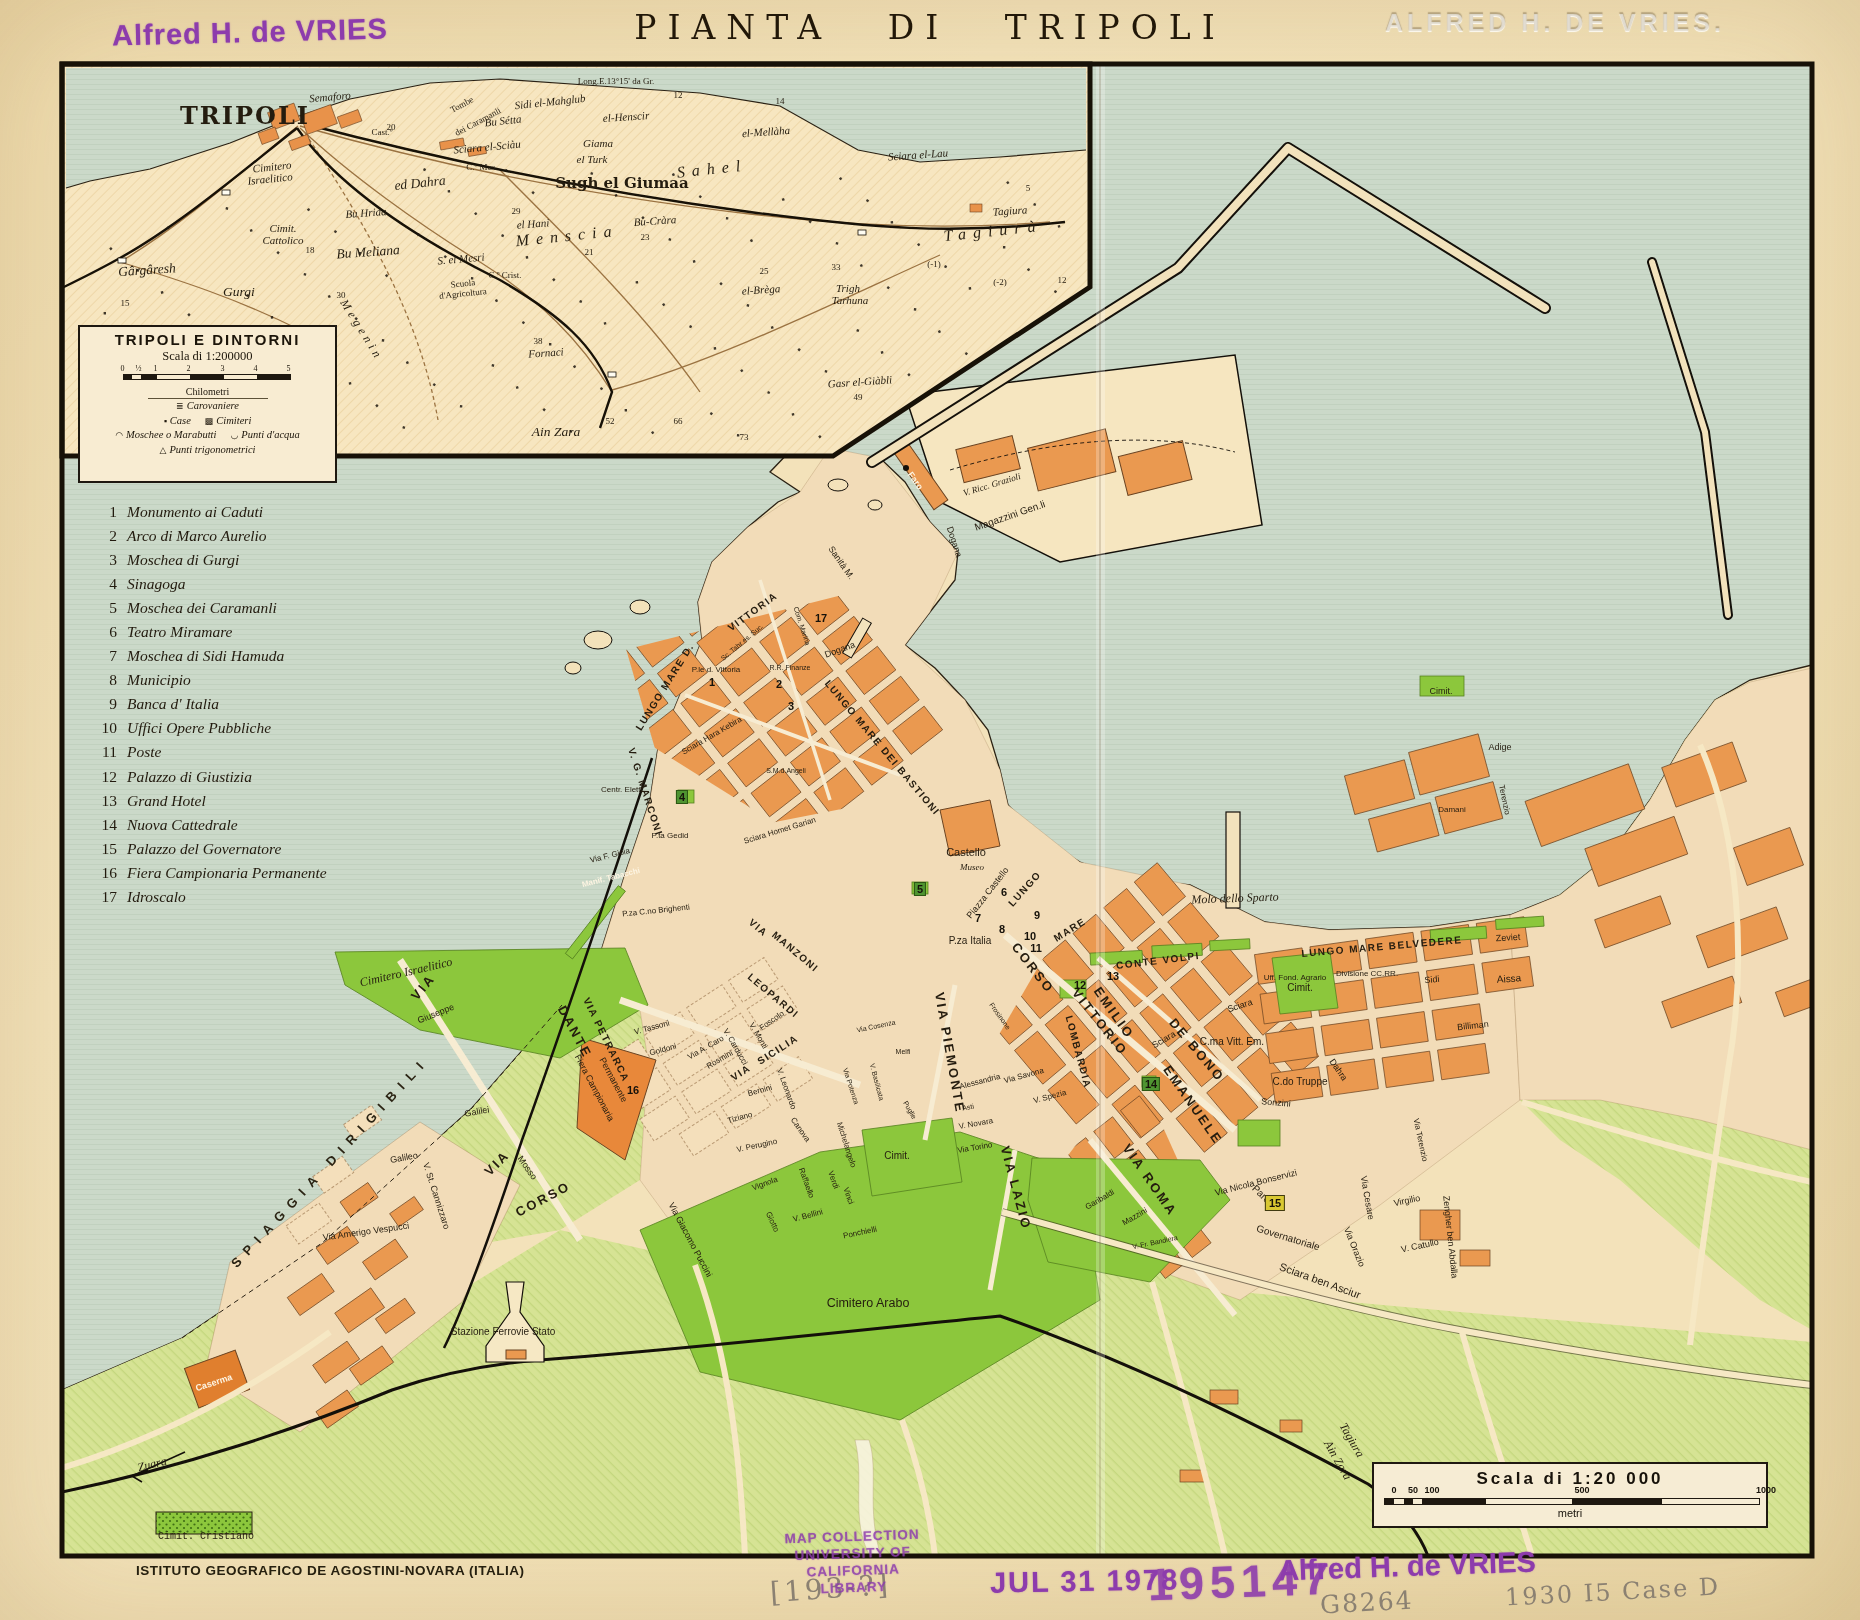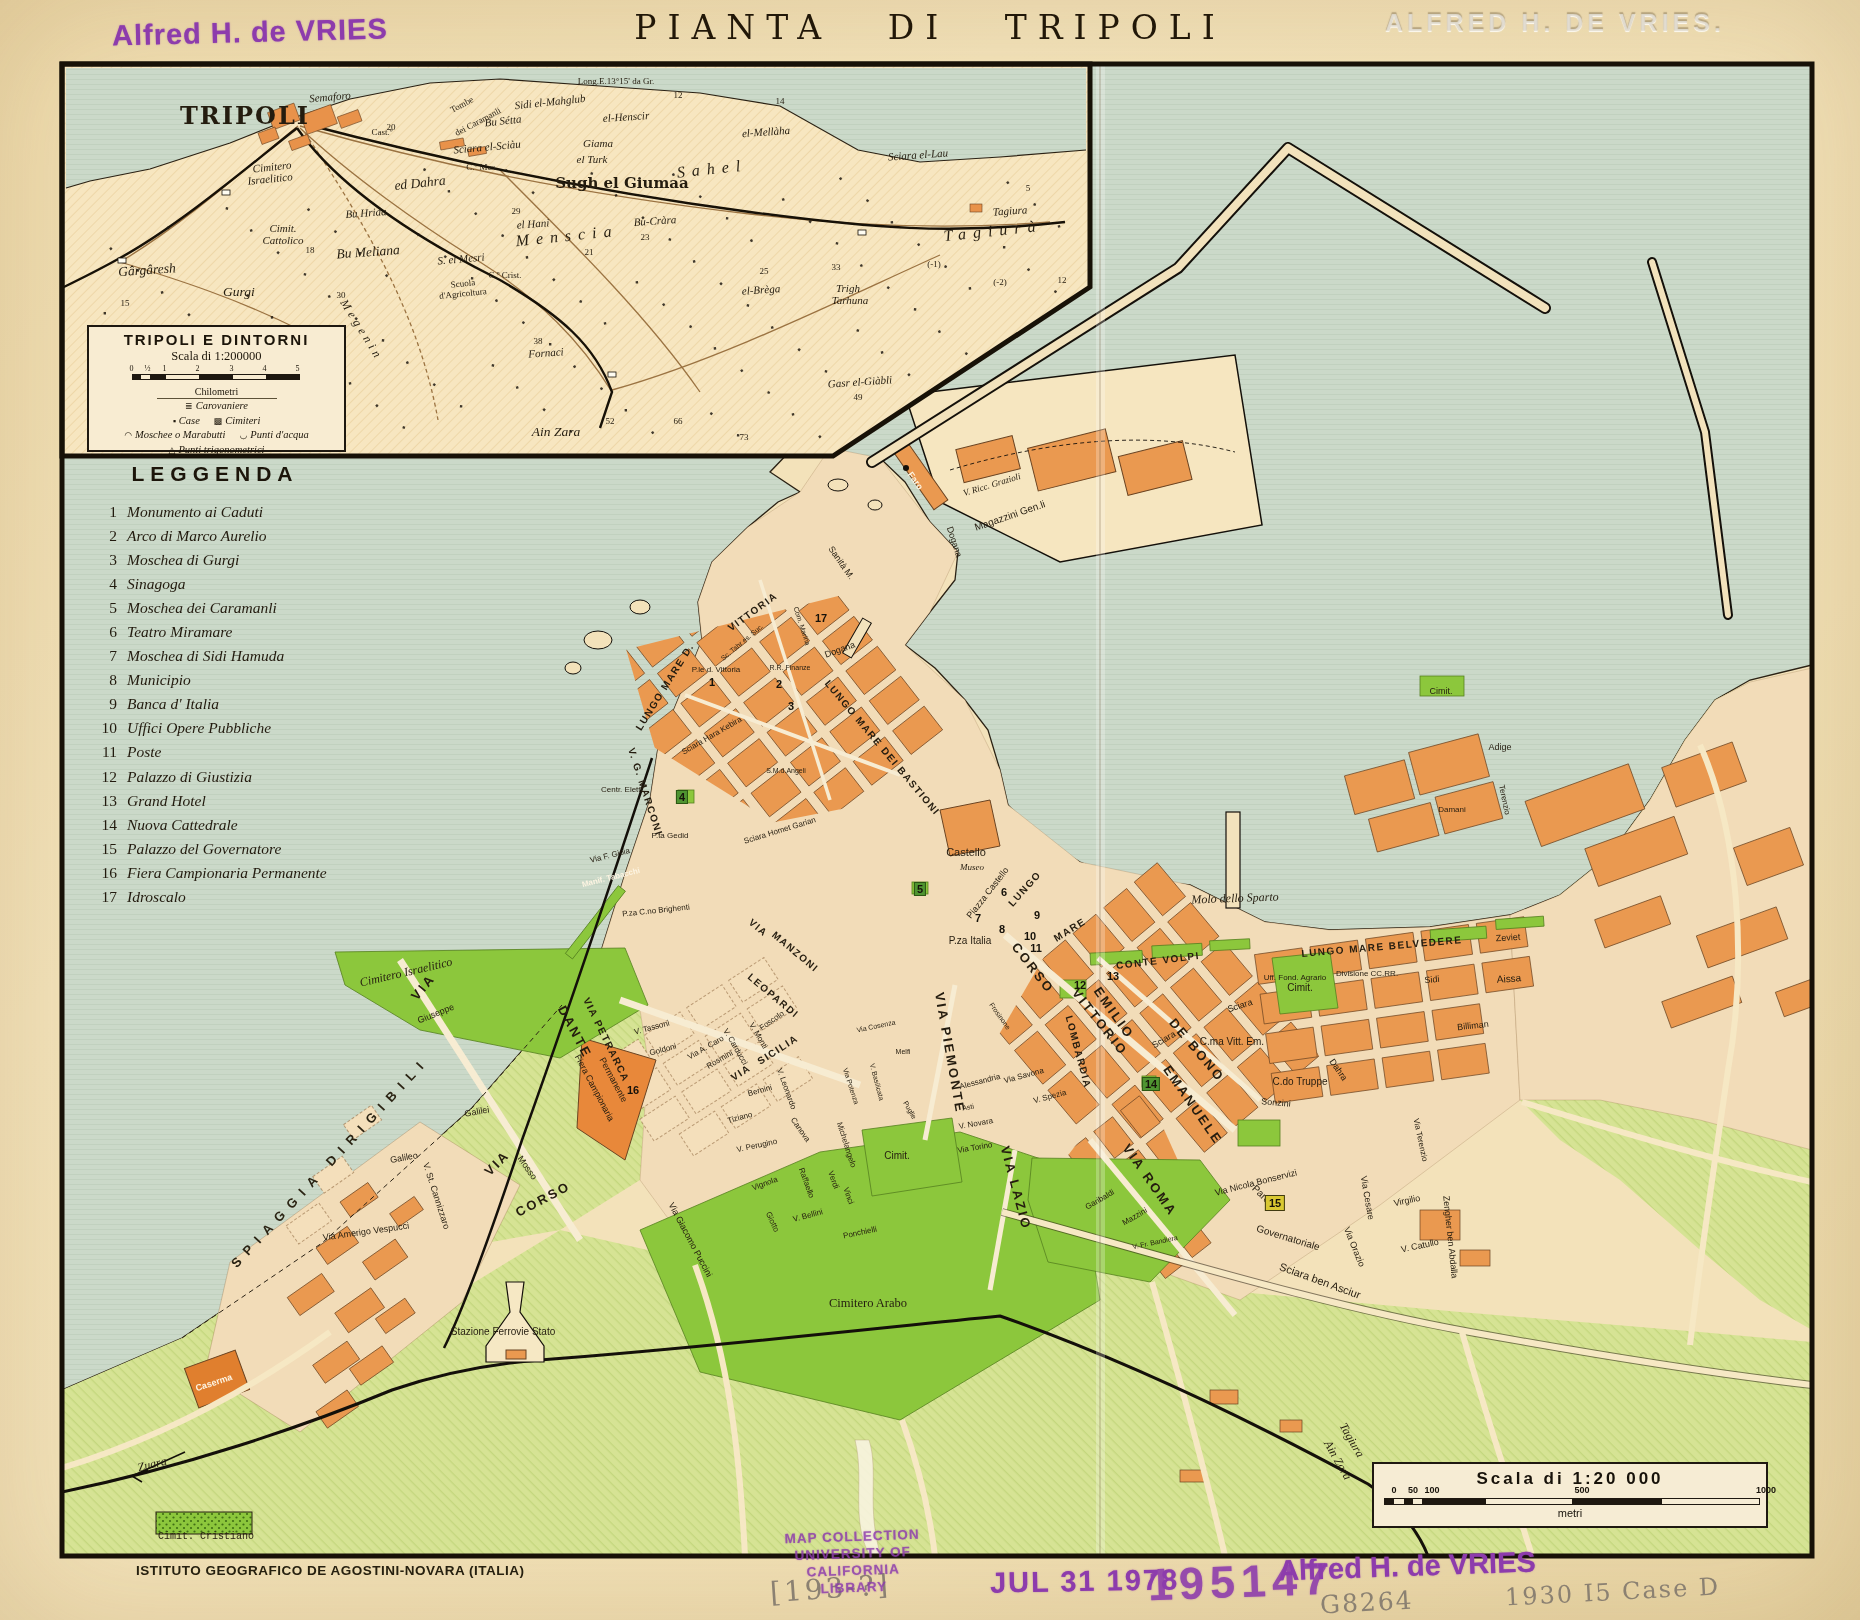--- a/index.html
+++ b/index.html
@@ -8,21 +8,21 @@
         font-family:"Liberation Sans",sans-serif;box-shadow:inset 0 0 140px rgba(140,100,40,.22);}
   svg{position:absolute;left:0;top:0;}
   
   .lbl{position:absolute;white-space:nowrap;color:#241c0f;line-height:1;}
   .w{font-family:"DejaVu Serif",serif;font-size:36px;letter-spacing:46px;color:#4a4f42;font-weight:500;}
   .st{font-size:10px;font-weight:bold;letter-spacing:1.5px;}
   .st2{font-size:13px;font-weight:bold;letter-spacing:2.5px;}
   .beach{font-size:13px;font-weight:bold;letter-spacing:8px;color:#2b2414;}
   .pl{font-family:"Liberation Serif",serif;font-style:italic;font-size:12px;}
   .pl9{font-family:"Liberation Serif",serif;font-style:italic;font-size:9px;}
-  .s12{font-size:12.5px;font-family:Liberation Serif, serif;}.s11{font-size:11px;}.s10{font-size:10px;}.s9{font-size:9px;}.s8{font-size:8px;}.s7{font-size:7px;}
+  .s12{font-size:12.5px;}.s11{font-size:11px;}.s10{font-size:10px;}.s9{font-size:9px;}.s8{font-size:8px;}.s7{font-size:7px;}
   .wh9{font-size:9px;font-weight:bold;color:#fdf4e2;}
   .wh8{font-size:8px;font-weight:bold;color:#fdf4e2;}
   .ti{font-family:"Liberation Serif",serif;font-style:italic;font-size:11px;}
   .ti2{font-family:"Liberation Serif",serif;font-style:italic;font-size:13.5px;}
   .tn{font-family:"Liberation Serif",serif;font-size:9px;}
   .reg{font-family:"Liberation Serif",serif;font-style:italic;font-size:16px;letter-spacing:7px;}
   .reg2{font-family:"Liberation Serif",serif;font-style:italic;font-size:12px;letter-spacing:4px;}
   .city{font-family:"DejaVu Serif",serif;font-weight:bold;font-size:24px;letter-spacing:2px;}
   .town{font-family:"DejaVu Serif",serif;font-weight:bold;font-size:15px;}
   .marker{position:absolute;transform:translate(-50%,-50%);font:bold 11px "Liberation Sans",sans-serif;color:#16120a;z-index:6;}
@@ -35,21 +35,21 @@
   .stamp{position:absolute;color:#8d3cac;font-weight:bold;z-index:8;text-shadow:0 0 1.5px rgba(141,60,172,.65);}
   #stamp-tl{left:112px;top:16px;font-size:29px;transform:rotate(-1.5deg);letter-spacing:1px;}
   #stamp-emboss{position:absolute;left:1385px;top:8px;z-index:8;font-weight:bold;font-size:25px;letter-spacing:4px;
         color:rgba(120,100,60,.16);text-shadow:0 1px 1px rgba(255,255,255,.85),0 -1px 1px rgba(90,70,40,.3);}
   #legend-panel{position:absolute;left:90px;top:462px;width:370px;z-index:6;}
   #legend-title{width:250px;text-align:center;font-size:21px;font-weight:bold;letter-spacing:6px;color:#1c150a;}
   #legend-items{margin-top:14px;}
   .leg-row{display:flex;height:24.05px;align-items:center;font-family:"Liberation Serif",serif;font-size:15.5px;color:#221a0e;}
   .leg-num{width:27px;text-align:right;margin-right:10px;flex:none;}
   .leg-name{font-style:italic;}
-  #inset-box{position:absolute;left:87px;top:325px;width:259px;height:127px;z-index:6;
+  #inset-box{position:absolute;left:78px;top:325px;width:259px;height:158px;z-index:6;
      background:#f8ecd2;border:2.5px solid #1e1810;box-sizing:border-box;color:#1c150a;}
   #inset-box .t1{text-align:center;font-size:15px;font-weight:bold;letter-spacing:2px;margin-top:4px;}
   #inset-box .t2{text-align:center;font-family:"Liberation Serif",serif;font-size:12.5px;margin-top:1px;}
   #ibar-wrap{position:relative;height:22px;margin:0 auto;width:170px;}
   .tick{position:absolute;top:0;font-size:8px;font-family:"Liberation Serif",serif;transform:translateX(-50%);}
   #ibar{position:absolute;left:0;top:10px;width:166px;height:4px;border:1px solid #1e1810;
      background:linear-gradient(90deg,#1e1810 0 5%,#f8ecd2 5% 10%,#1e1810 10% 20%,#f8ecd2 20% 40%,#1e1810 40% 60%,#f8ecd2 60% 80%,#1e1810 80% 100%);}
   #inset-box .t3{text-align:center;font-family:"Liberation Serif",serif;font-size:10px;border-bottom:1px solid #5c5138;width:120px;margin:0 auto;padding-bottom:1px;}
   .sym-row{display:flex;justify-content:center;gap:14px;font-family:"Liberation Serif",serif;font-style:italic;font-size:10.5px;line-height:13.5px;}
   .sym-g{font-style:normal;font-size:9px;margin-right:3px;}

